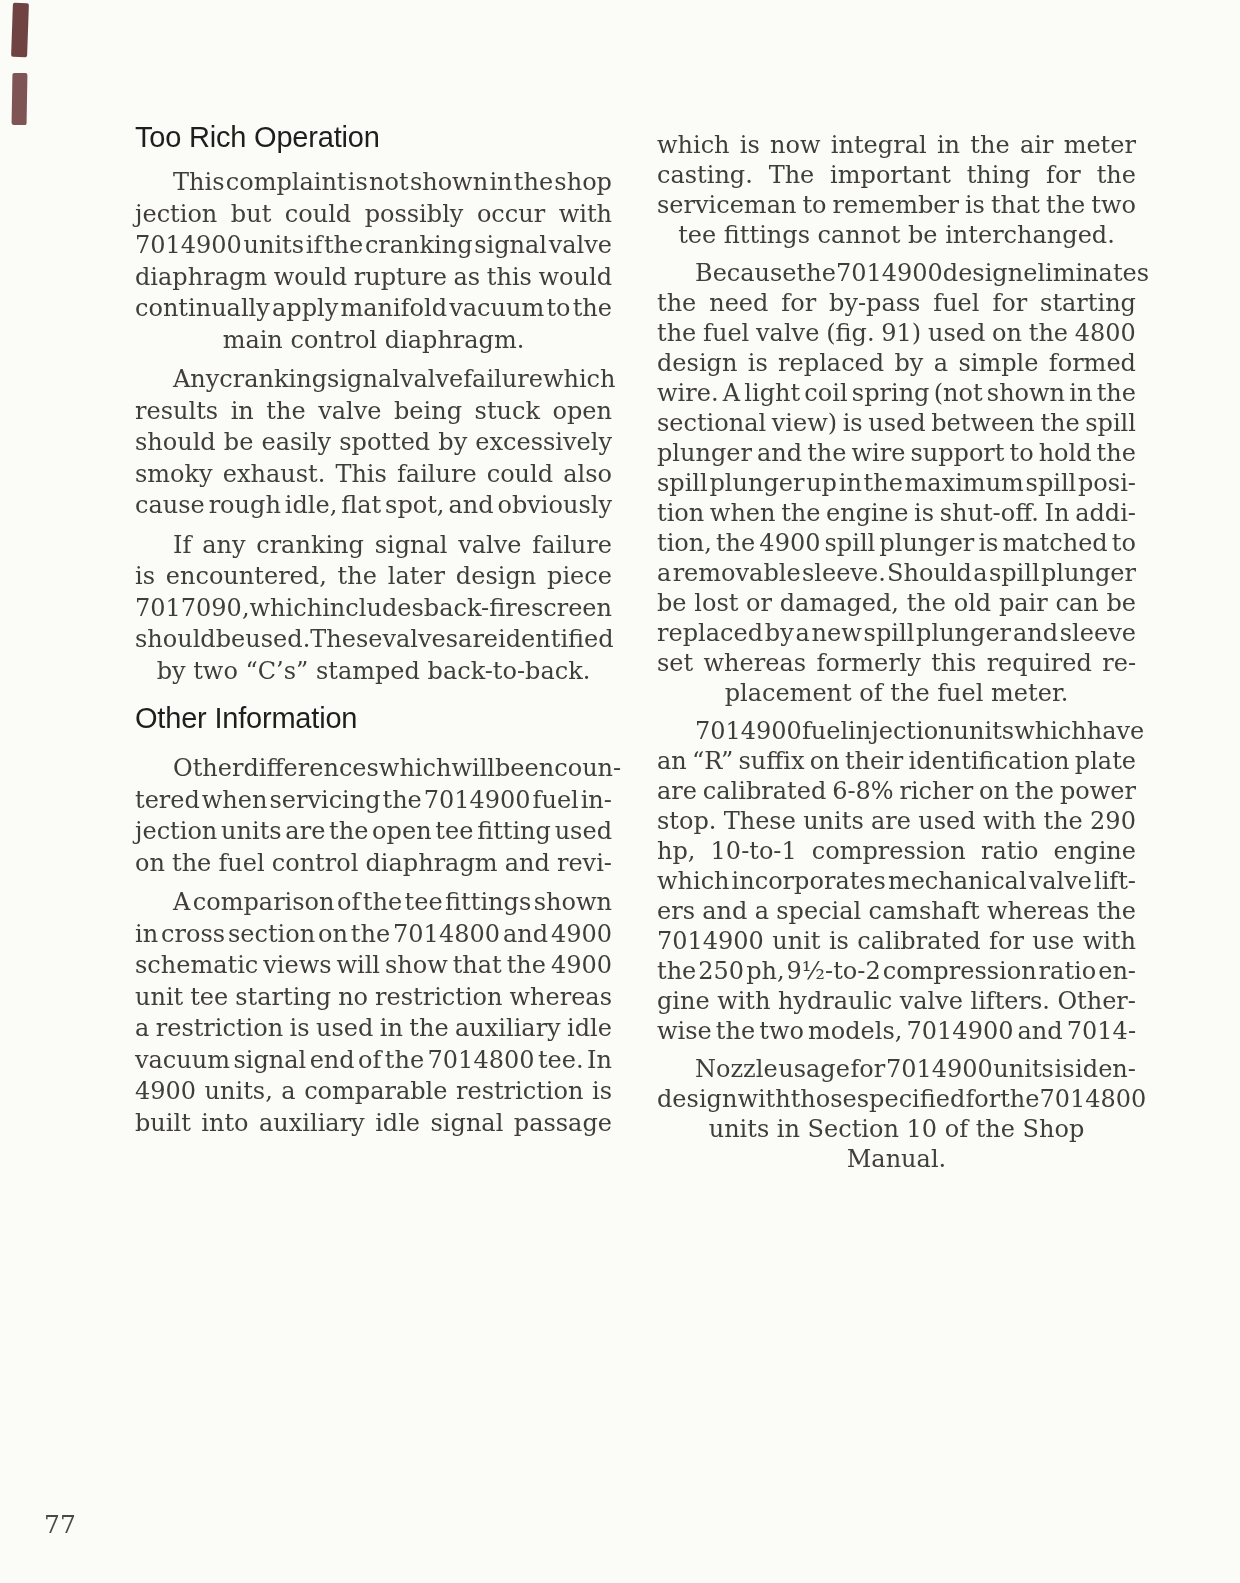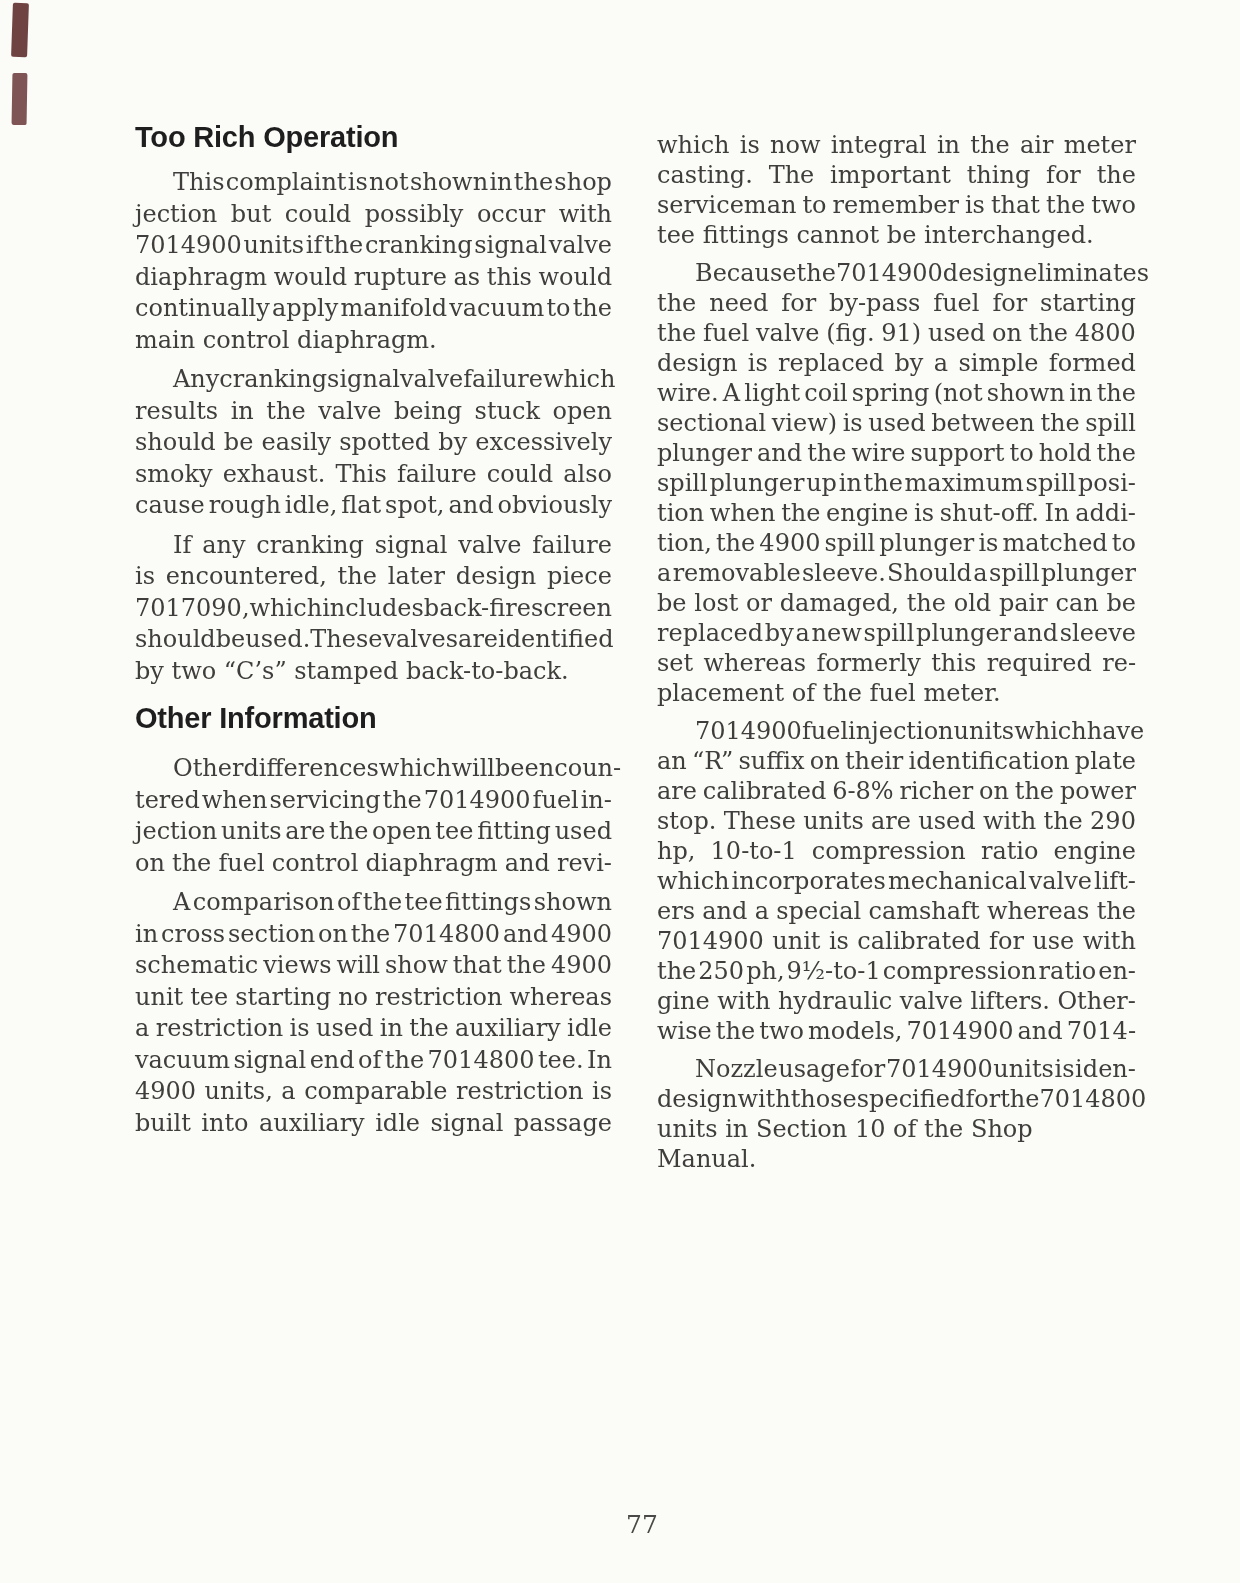--- a/index.html
+++ b/index.html
@@ -9,31 +9,31 @@
     font-family:"DejaVu Serif", serif;
   }
   .page{position:absolute;inset:0;}
   .col{position:absolute;color:#3f3e3c;font-size:24px;}
   .col.left{left:135px;top:122px;width:477px;}
   .col.right{left:657px;top:130px;width:479px;}
   .col.left .line{line-height:31.5px;height:31.5px;}
   .col.right .line{line-height:30px;height:30px;}
   h2{
     font-family:"Liberation Sans", sans-serif;
-    font-weight:700;font-size:29px;line-height:30px;
+    font-weight:400;font-size:29px;line-height:30px;
     color:#1e1e1e;margin:0 0 15px 0;letter-spacing:-0.2px;
   }
   h2.second{margin-top:16px;margin-bottom:20px;}
   .para{margin:0 0 8px 0;}
   .line{display:flex;justify-content:space-between;align-items:baseline;}
   .line span{white-space:pre;}
   .line.indent{padding-left:38px;}
-  .line.last{display:block;text-align:left;}
+  .line.last{display:block;text-align:center;}
   .page-number{
-    position:absolute;left:0;right:0;top:1510px;text-align:center;
+    position:absolute;left:0;right:0;top:1510px;
     text-indent:44px;font-size:25px;color:#4a4947;
   }
   .scan-mark{position:absolute;border-radius:2px;}
   .scan-mark.m1{left:12px;top:3px;width:16px;height:54px;background:#4e1515;opacity:.8;transform:rotate(2deg);}
   .scan-mark.m2{left:12px;top:73px;width:15px;height:52px;background:#4e1515;opacity:.72;transform:rotate(1deg);}
 </style>
 </head>
 <body>
 
 <div class="page">
@@ -518,21 +518,21 @@
           <span>is</span>
           <span>calibrated</span>
           <span>for</span>
           <span>use</span>
           <span>with</span>
         </div>
         <div class="line">
           <span>the</span>
           <span>250</span>
           <span>ph,</span>
-          <span>9½-to-1</span>
+          <span>9½-to-2</span>
           <span>compression</span>
           <span>ratio</span>
           <span>en-</span>
         </div>
         <div class="line">
           <span>gine</span>
           <span>with</span>
           <span>hydraulic</span>
           <span>valve</span>
           <span>lifters.</span>

